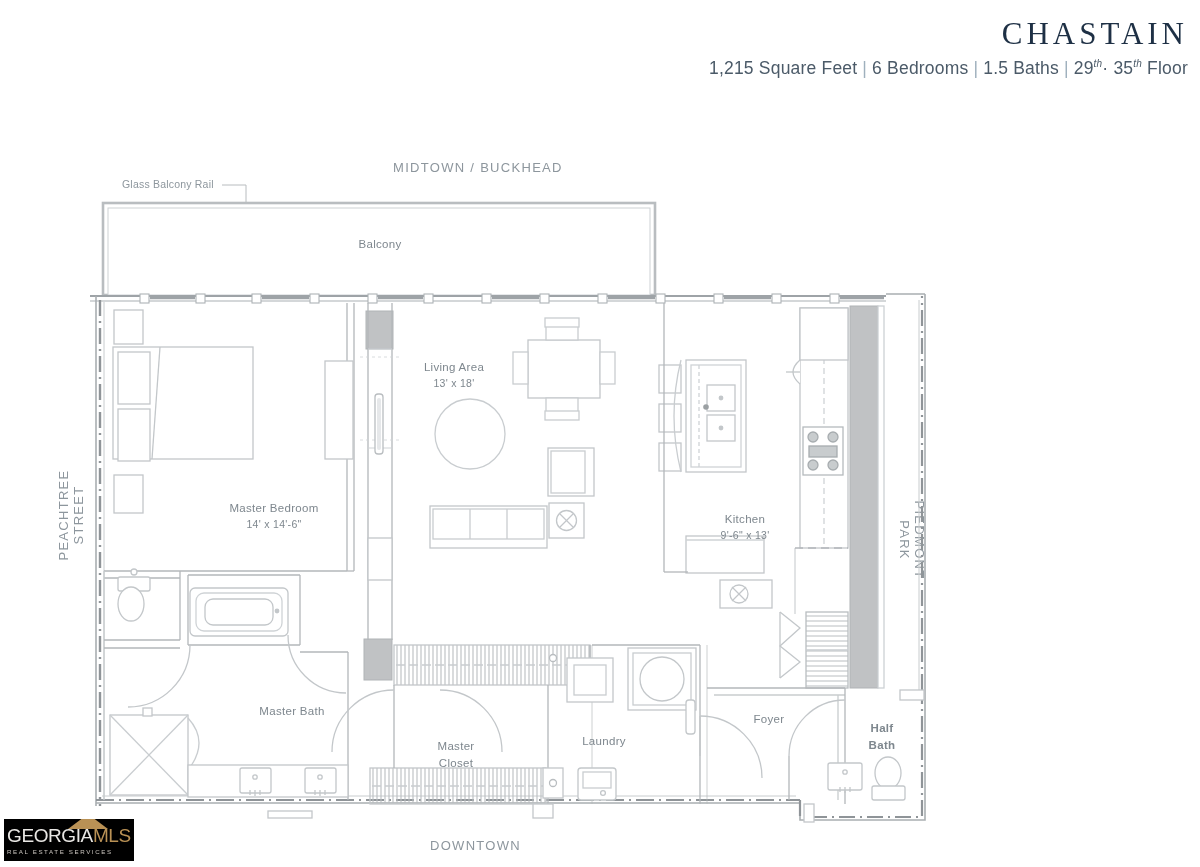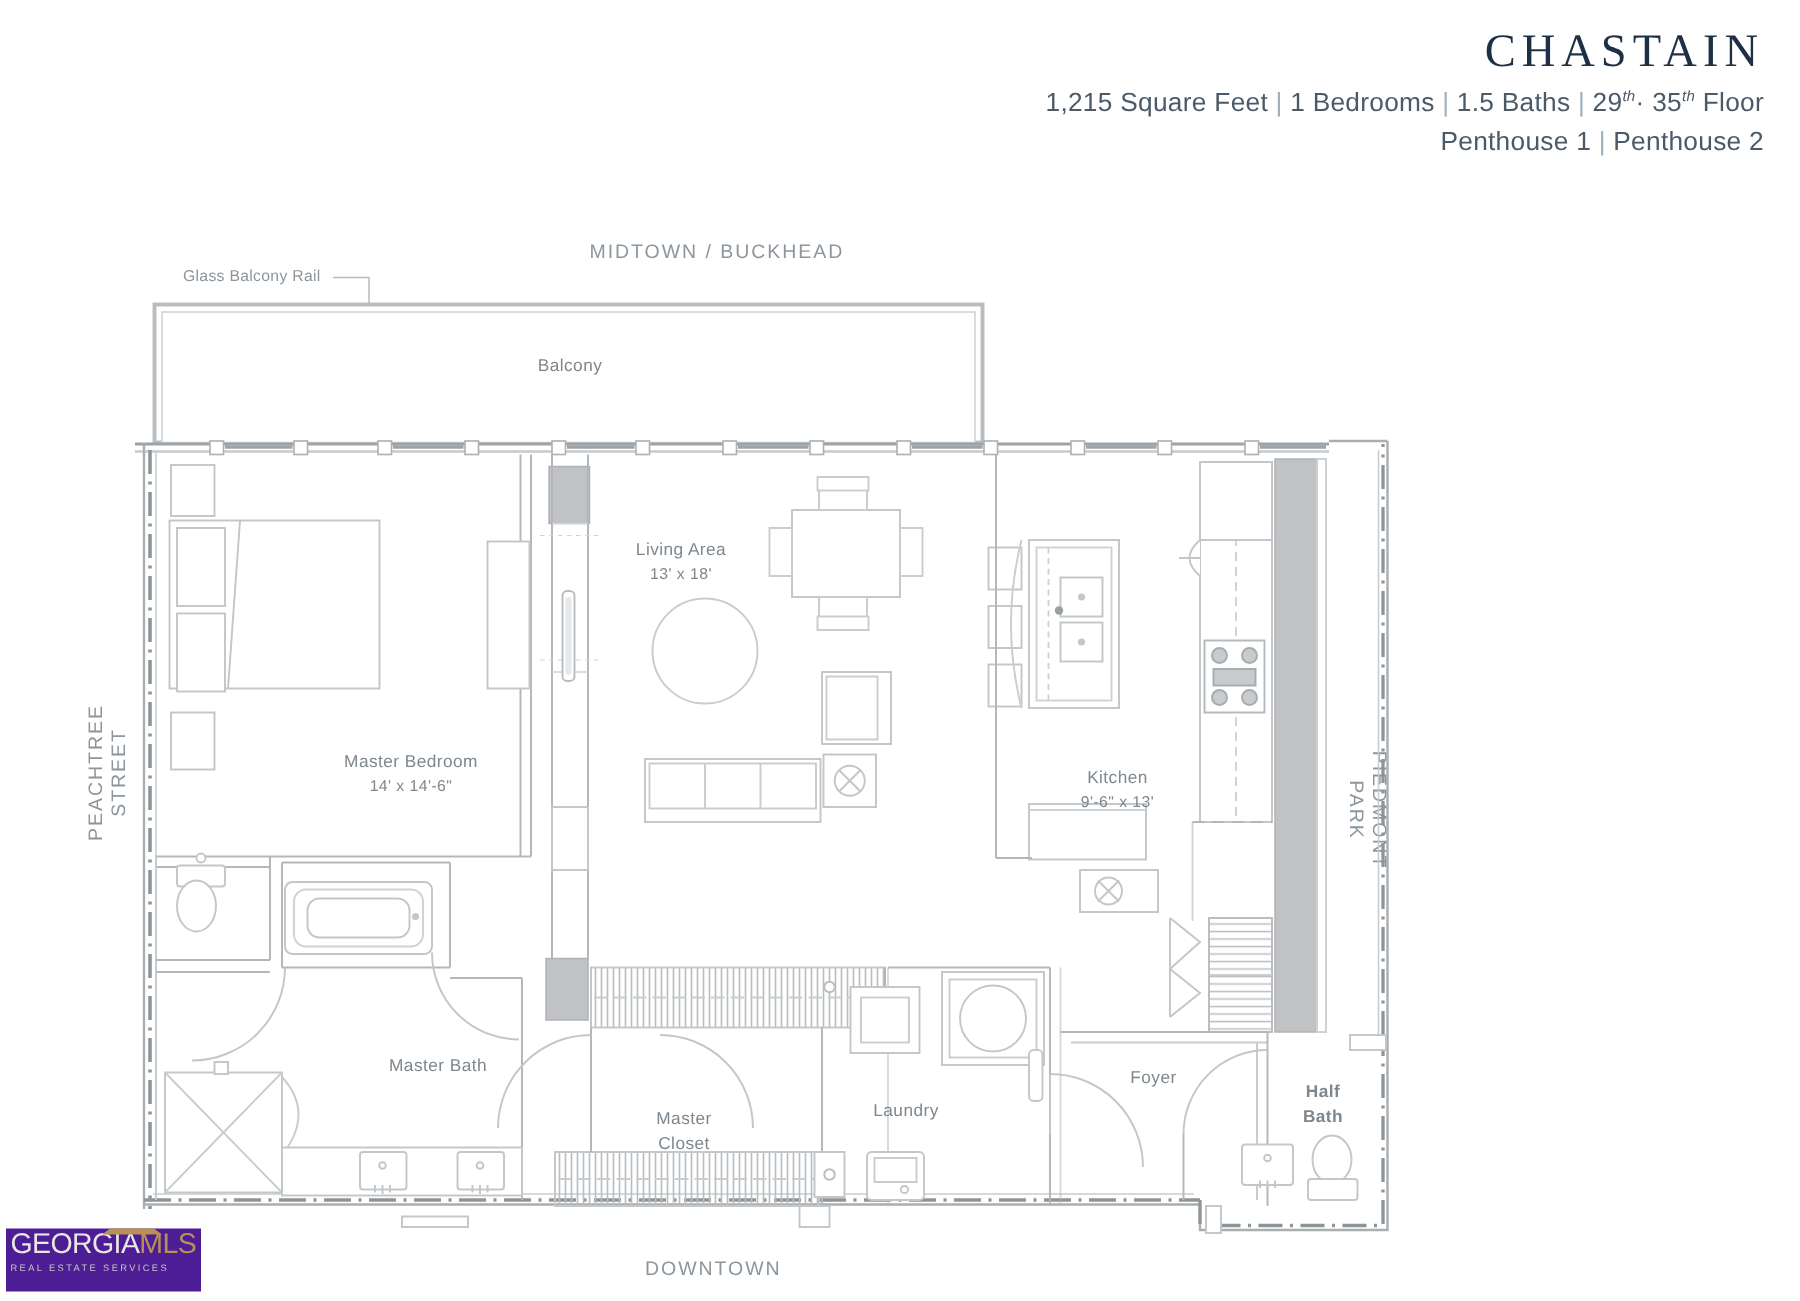--- a/index.html
+++ b/index.html
@@ -12,21 +12,21 @@
     position: relative;
     width: 1200px;
     height: 867px;
     background: #ffffff;
     overflow: hidden;
   }
 
   
   #header {
     position: absolute;
-    top: 18px; right: 24px;
+    top: 18px; right: 12px;
     text-align: right;
   }
   #title {
     font-family: "Liberation Serif", serif;
     font-size: 31px;
     letter-spacing: 4px;
     color: #1e3045;
     line-height: 1.05;
     font-weight: 400;
   }
@@ -86,24 +86,24 @@
     letter-spacing: .3px;
     white-space: nowrap;
   }
   .room-label .dims { display: block; font-size: 10.5px; }
 
   
   #watermark {
     position: absolute;
     left: 4px; bottom: 6px;
     width: 130px; height: 42px;
-    background: #4c1d95;
+    background: #000000;
     display: flex;
     flex-direction: column;
-    justify-content: flex-start;
+    justify-content: center;
     padding-left: 3px;
     overflow: hidden;
   }
   #wm-row { display:flex; align-items:baseline; position: relative; }
   #wm-georgia {
     font-size: 19px; color: #e9e7e4;
     font-family: "Liberation Sans", sans-serif;
     letter-spacing: -.4px;
   }
   #wm-mls {
@@ -129,24 +129,21 @@
   #plan { position: absolute; left: 0; top: 0; }
 </style>
 </head>
 <body>
 
 <div id="page">
 
   <div id="header">
     <div id="title">CHASTAIN</div>
     <div class="spec-line">
-      <span>1,215 Square Feet</span><span class="sep">|</span><span>1 Bedrooms</span><span class="sep">|</span><span>1.5 Baths</span><span class="sep">|</span><span>29</span><span class="sup">th</span><span>· 35</span><span class="sup">th</span><span> Floor</span>
-    </div>
-    <div class="spec-line spec-line2">
-      <span>Penthouse 1</span><span class="sep">|</span><span>Penthouse 2</span>
+      <span>1,215 Square Feet</span><span class="sep">|</span><span>6 Bedrooms</span><span class="sep">|</span><span>1.5 Baths</span><span class="sep">|</span><span>29</span><span class="sup">th</span><span>· 35</span><span class="sup">th</span><span> Floor</span>
     </div>
   </div>
 
   <div class="compass" id="lbl-midtown">MIDTOWN / BUCKHEAD</div>
   <div class="compass" id="lbl-downtown">DOWNTOWN</div>
   <div class="compass" id="lbl-peachtree">PEACHTREE STREET</div>
   <div class="compass" id="lbl-piedmont">PIEDMONT PARK</div>
 
   <div id="callout-text">Glass Balcony Rail</div>
 

